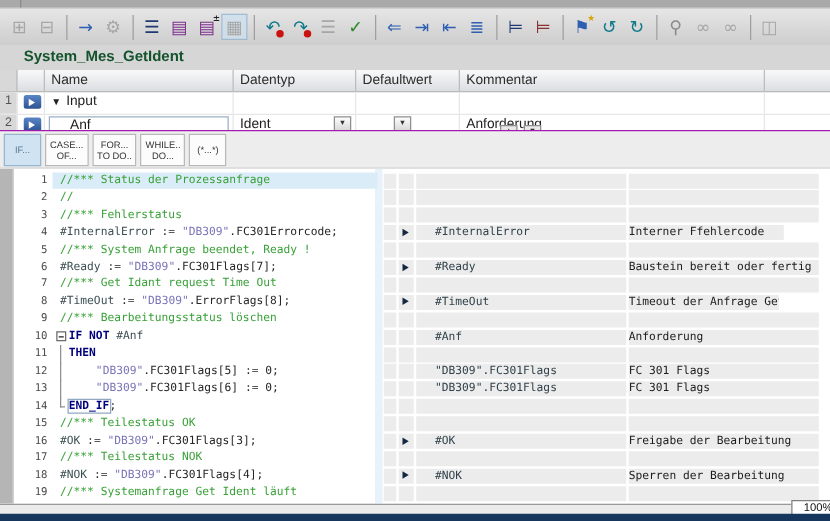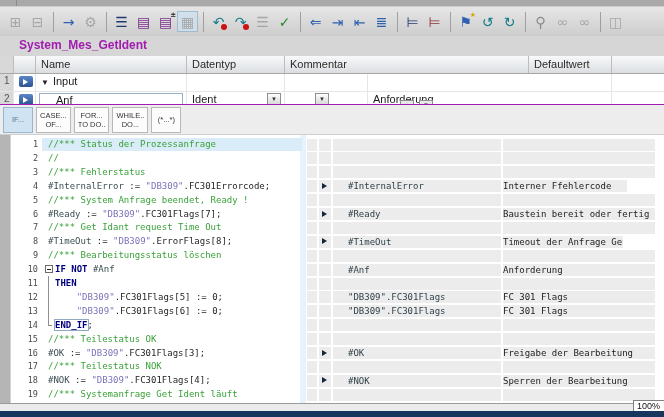--- a/index.html
+++ b/index.html
@@ -10,21 +10,21 @@
   .top-notch{position:absolute;left:16px;top:0;width:1px;height:6px;background:#8a8a8a;}
   .toolbar{position:absolute;left:0;top:7px;width:664px;height:29px;background:linear-gradient(#e6e6e6,#cdcdcd);
            display:flex;align-items:center;padding-left:5px;box-sizing:border-box;}
   .ticon{width:21px;height:21px;display:inline-flex;align-items:center;justify-content:center;position:relative;
          font-family:"DejaVu Sans",sans-serif;font-size:14px;margin-right:1px;box-sizing:border-box;}
   .ticon.dis{opacity:.8;}
   .ticon.pressed{background:#cfe0ee;border:1px solid #94b4cc;}
   .ticon .dot{position:absolute;right:2px;bottom:2px;width:6px;height:6px;border-radius:50%;}
   .ticon .badge{position:absolute;right:0;top:0;font-size:7px;font-weight:bold;}
   .tsep{width:1px;height:20px;background:#9f9f9f;margin:0 4px;}
-  .title{position:absolute;left:19px;top:38px;font-size:12px;font-weight:bold;color:#a21caf;}
+  .title{position:absolute;left:19px;top:38px;font-size:12px;font-weight:bold;color:#14532d;}
   
   .vtable{position:absolute;left:0;top:56px;width:664px;height:48px;overflow:hidden;background:#fff;}
   .thead{display:flex;height:18px;background:linear-gradient(#f8f9fa,#dbdee1);border-bottom:1px solid #a8a8a8;box-sizing:border-box;}
   .hc{border-right:1px solid #bcbcbc;box-sizing:border-box;font-size:11px;color:#2b2b2b;padding:2px 0 0 5px;
       white-space:nowrap;overflow:hidden;}
   .trow{display:flex;height:17px;background:#fff;border-bottom:1px solid #e6e6e6;}
   .tc{border-right:1px solid #e6e6e6;box-sizing:border-box;font-size:11px;color:#1c1c1c;padding:1px 0 0 5px;
       white-space:nowrap;overflow:hidden;position:relative;}
   .c0{width:14px;}.c1{width:22px;}.c2{width:151px;}.c3{width:98px;}.c4{width:83px;}.c5{width:244px;}.c6{width:52px;border-right:none;}
   .hc.c0,.tc.c0{background:#d8d8d8;color:#555;font-size:10px;padding-left:4px;}
@@ -72,21 +72,21 @@
   .t-kwbox{color:#00007f;font-weight:bold;outline:1px solid #90a8c0;}
   .t-var{color:#3c4f52;}
   .t-str{color:#7a74b8;}
   .t-plain{color:#262626;}
   .pcell{position:absolute;height:12px;background:#ececec;box-sizing:border-box;overflow:hidden;
          font-family:"DejaVu Sans Mono",monospace;font-size:9px;line-height:12px;white-space:pre;color:#222;}
   .pname{padding-left:15px;color:#31424a;}
   .pcomment{color:#1c1c1c;}
   .tri{position:absolute;left:3px;top:2.5px;width:0;height:0;border-left:5px solid #14273f;
        border-top:3.5px solid transparent;border-bottom:3.5px solid transparent;}
-  .status{position:absolute;left:0;top:298px;width:664px;height:8px;background:#ebebeb;border-top:1px solid #9a9a9a;box-sizing:border-box;}
+  .status{position:absolute;left:0;top:298px;width:664px;height:8px;background:#ebebeb;border-top:1px solid #9a9a9a;box-sizing:border-box;text-align:center;}
   .zoom-box{position:absolute;left:633px;top:-4px;width:40px;height:13px;background:#fff;border:1px solid #7f7f7f;
             font-size:9px;line-height:11px;padding-left:3px;box-sizing:border-box;color:#111;}
   .navy{position:absolute;left:0;top:306px;width:664px;height:7px;background:#17365d;}
 </style>
 </head>
 <body>
 
 <div class="screen">
   <div class="top-strip"></div>
   <div class="top-notch"></div>
@@ -128,22 +128,22 @@
     </div>
 
   <div class="title">System_Mes_GetIdent</div>
 
   <div class="vtable">
     <div class="thead">
       <div class="hc c0"></div>
       <div class="hc c1"></div>
       <div class="hc c2">Name</div>
       <div class="hc c3">Datentyp</div>
+      <div class="hc c4">Defaultwert</div>
       <div class="hc c5">Kommentar</div>
-      <div class="hc c4">Defaultwert</div>
       <div class="hc c6"></div>
     </div>
     <div class="trow">
       <div class="tc c0">1</div>
       <div class="tc c1"><span class="io-icon"></span></div>
       <div class="tc c2"><span class="expander">▼</span><span>Input</span></div>
       <div class="tc c3"></div>
       <div class="tc c4"></div>
       <div class="tc c5"></div>
       <div class="tc c6"></div>

